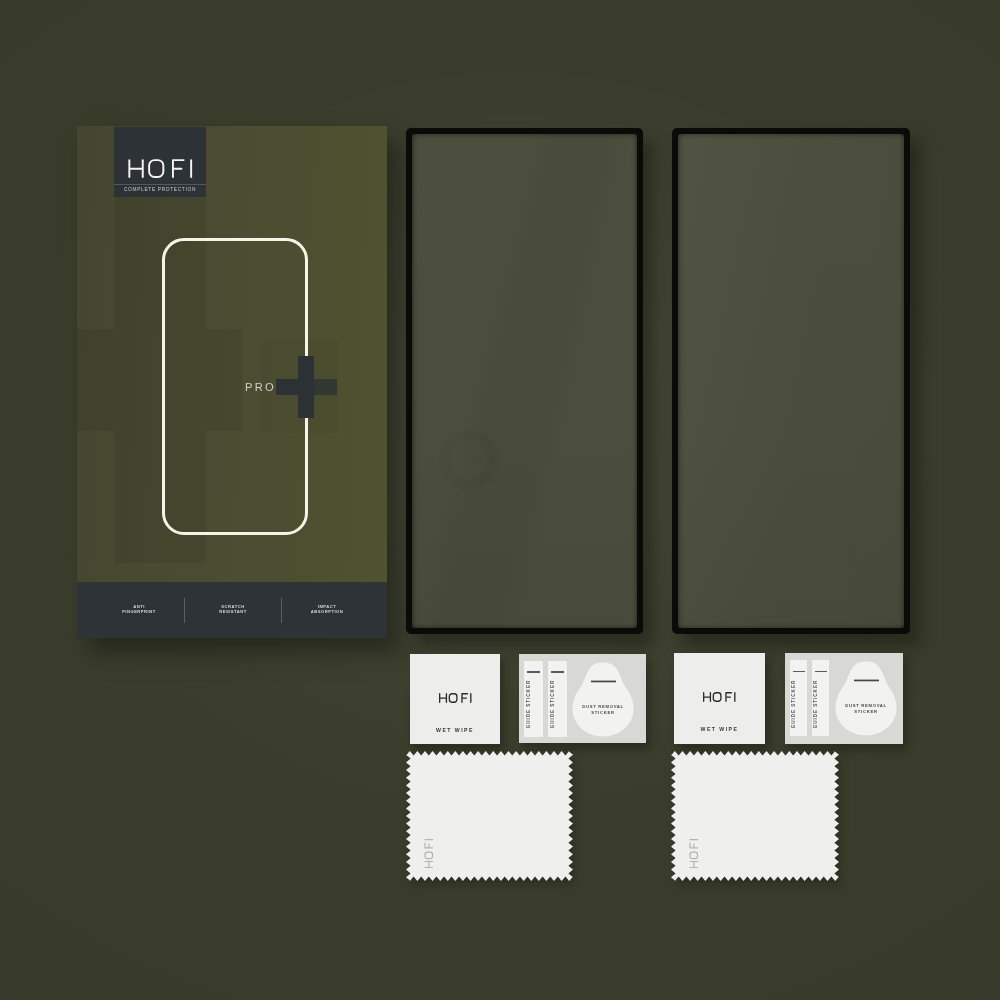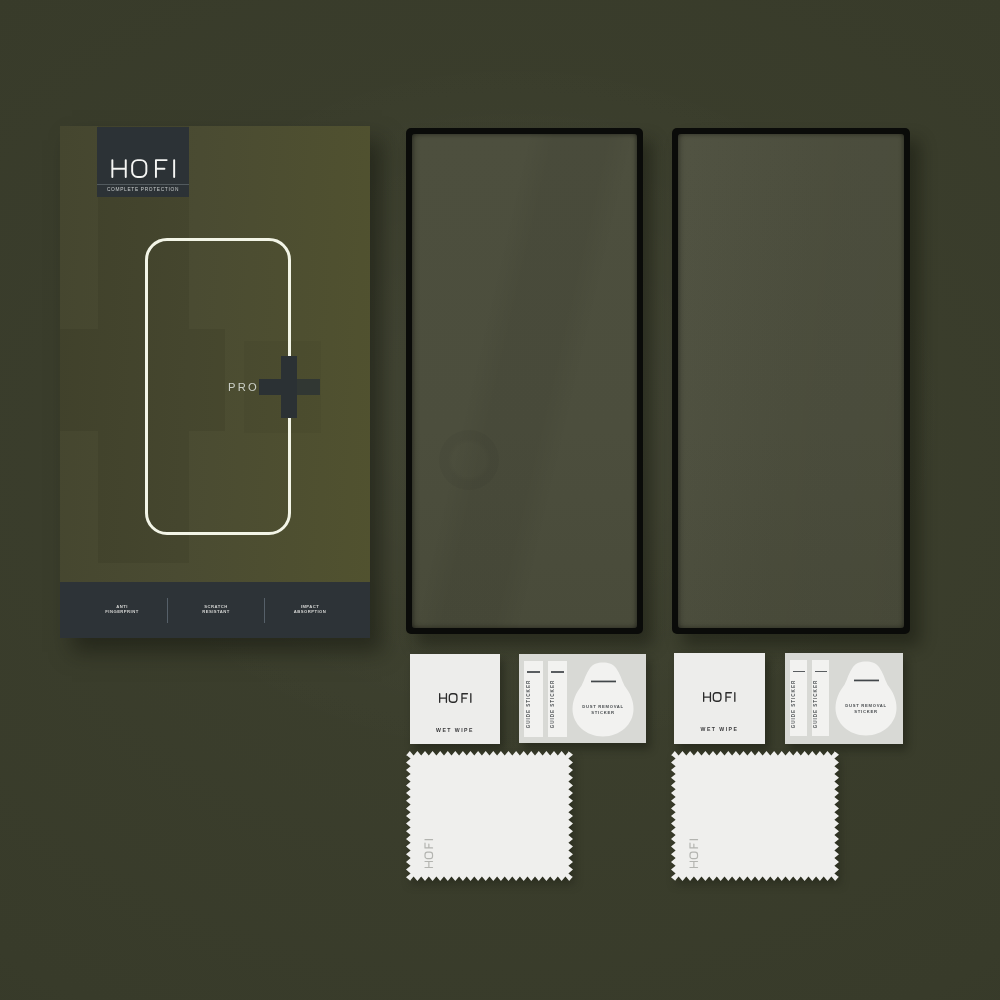--- a/index.html
+++ b/index.html
@@ -20,21 +20,21 @@
     <defs>
       <g id="hofiword">
         <path d="M1.1,1.1 V17.9 M14.5,1.1 V17.9 M1.1,9.7 H14.5"></path>
         <rect x="20.9" y="1.1" width="14.2" height="16.8" rx="5.4"></rect>
         <path d="M44.7,1.1 V17.9 M44.7,1.1 H55.4 M44.7,9.7 H53.2"></path>
         <path d="M62.9,1.1 V17.9"></path>
       </g>
     </defs>
   </svg>
 
-  <div class="abs" id="box" style="left:60px;top:126px;width:310px;height:512px;background:linear-gradient(93deg,#45462f 0%,#4a4b32 42%,#51522f 100%);box-shadow:12px 14px 20px rgba(18,20,12,0.5);">
+  <div class="abs" id="box" style="left:77px;top:126px;width:310px;height:512px;background:linear-gradient(93deg,#45462f 0%,#4a4b32 42%,#51522f 100%);box-shadow:12px 14px 20px rgba(18,20,12,0.5);">
 
     <svg class="abs" style="left:0;top:0;" width="310" height="512" viewBox="0 0 310 512">
         <path fill="rgba(10,12,4,0.08)" d="M38,0 H129 V437 H38 Z M0,203 H165 V305 H0 Z"></path>
       </svg>
 
     <div class="abs" style="left:184px;top:215px;width:77px;height:92px;background:rgba(10,12,4,0.03);"></div>
 
     <div class="abs" style="left:85px;top:112px;width:146px;height:297px;border:3px solid #f3f5e7;border-radius:22px;box-sizing:border-box;"></div>
 
     <div class="t" style="left:168px;top:255px;font-size:11.2px;letter-spacing:2.2px;color:#ccd0c8;">PRO</div>

